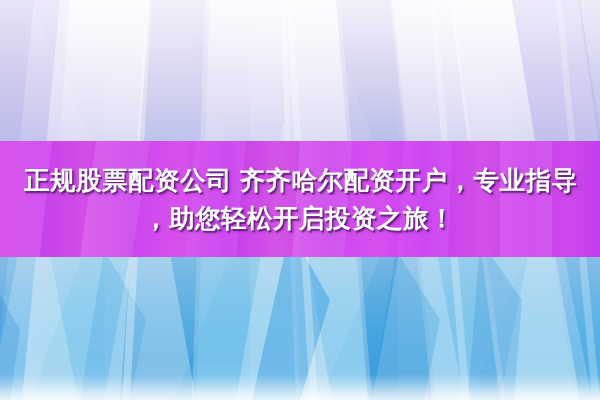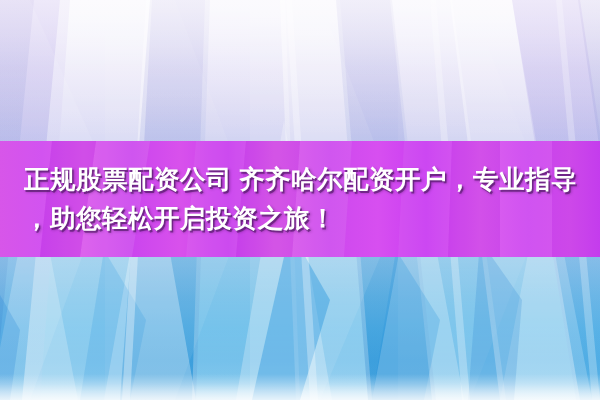--- a/index.html
+++ b/index.html
@@ -133,22 +133,22 @@
     letter-spacing: 0.5px;
     text-shadow:
       1.5px 1.5px 0 rgba(70, 20, 90, 0.55),
       2px 2px 3px rgba(60, 15, 80, 0.45);
     white-space: nowrap;
   }
 
   .cap-line {
     display: block;
   }
-  .cap-line-1 { text-align: center; font-family: Liberation Serif, serif; }
-  .cap-line-2 { text-align: left; }
+  .cap-line-1 { text-align: center; }
+  .cap-line-2 { text-align: center; }
 </style>
 </head>
 <body>
 
 <div id="banner">
 
   <div class="facets">
     <svg viewBox="0 0 600 400" preserveAspectRatio="none" aria-hidden="true">
       <defs>
         <linearGradient id="lw1" x1="0" y1="0" x2="0" y2="1">

